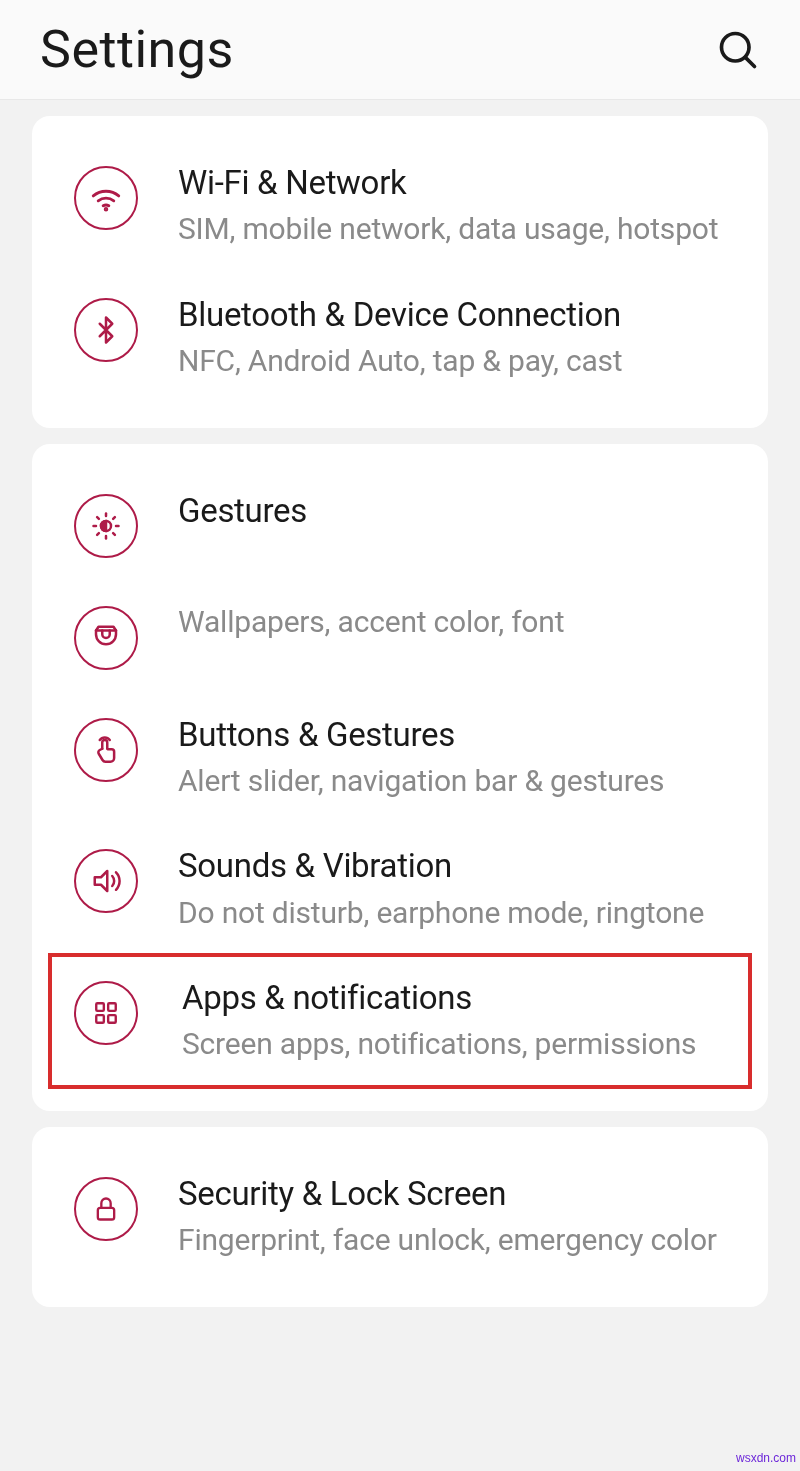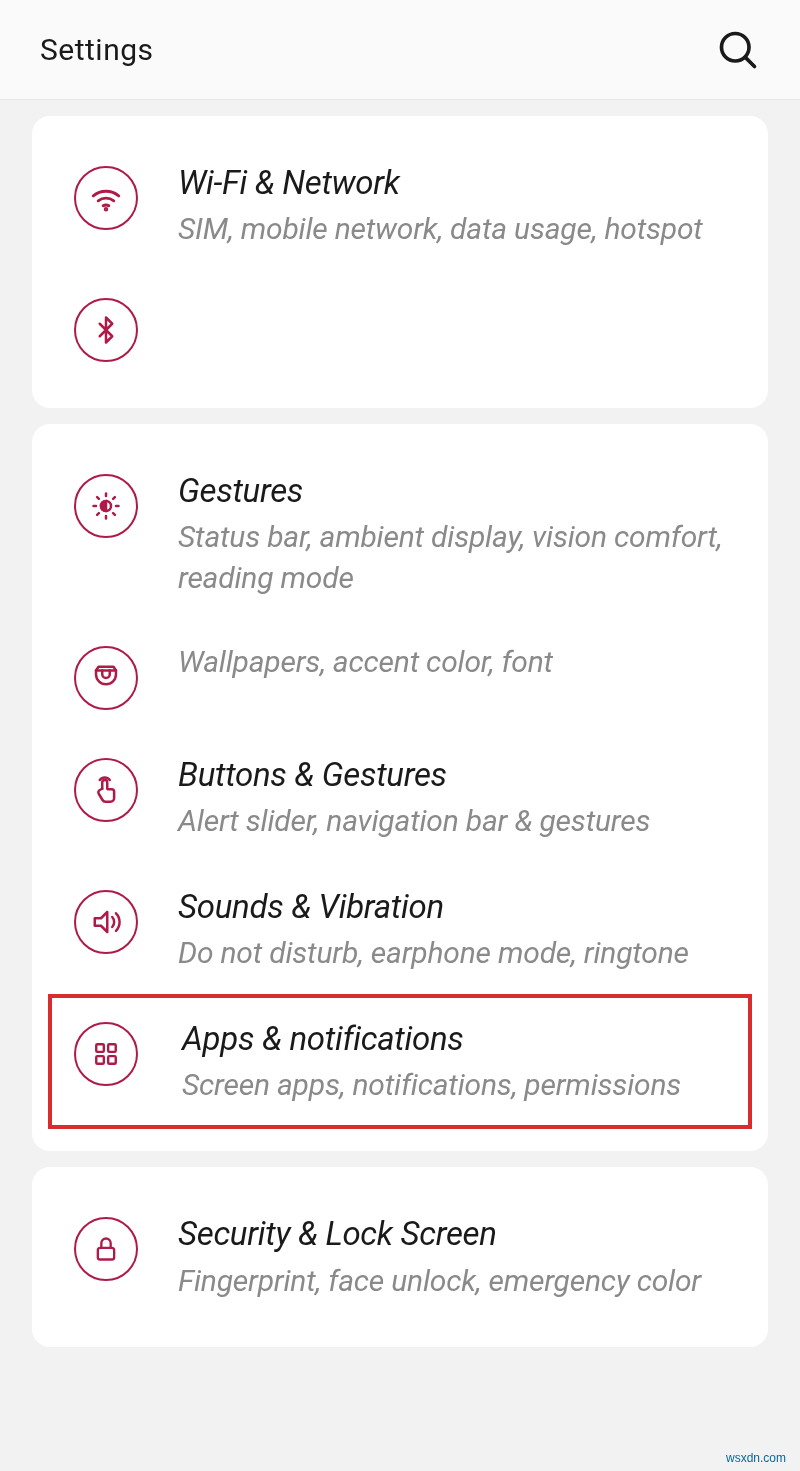--- a/index.html
+++ b/index.html
@@ -14,21 +14,21 @@
     .header {
       display: flex;
       justify-content: space-between;
       align-items: center;
       padding: 24px 40px 24px 40px;
       background: #fafafa;
       border-bottom: 1px solid #e8e8e8;
       height: 100px;
     }
     .title {
-      font-size: 30px;
+      font-size: 52px;
       font-weight: 400;
       color: #1a1a1a;
       letter-spacing: 0.5px;
     }
     .search-icon svg { display: block; }
     .card {
       background: #fff;
       border-radius: 18px;
       margin: 16px 32px;
       padding: 24px 0;
@@ -57,42 +57,41 @@
       border-radius: 50%;
       display: flex;
       align-items: center;
       justify-content: center;
       margin-top: 4px;
     }
     .icon-circle svg { display: block; }
     .text-block {
       flex: 1;
       padding-top: 0px;
-      font-style: italic;
     }
     .row-title {
       font-size: 33px;
       font-weight: 400;
       color: #1a1a1a;
       letter-spacing: -0.3px;
       line-height: 1.25;
       margin-bottom: 6px;
     }
     .row-sub {
       font-size: 30px;
       color: #8a8a8a;
       line-height: 1.35;
       letter-spacing: -0.2px;
     }
     .watermark {
       position: absolute;
       bottom: 6px;
-      right: 14px;
+      right: 4px;
       font-size: 12px;
-      color: #0369a1;
+      color: #6d28d9;
       font-family: Arial, sans-serif;
     }
   </style>
 </head>
 <body>
 
 <div class="header">
   <div class="title">Settings</div>
   <div class="search-icon">
     <svg width="44" height="44" viewBox="0 0 24 24" fill="none" stroke="#1a1a1a" stroke-width="2" stroke-linecap="round">
@@ -115,20 +114,24 @@
     <div class="text-block">
       <div class="row-title">Wi-Fi &amp; Network</div>
       <div class="row-sub">SIM, mobile network, data usage, hotspot</div>
     </div>
   </div>
   <div class="row">
     <div class="icon-circle">
       <svg width="30" height="30" viewBox="0 0 24 24" fill="none" stroke="#ae1b48" stroke-width="2" stroke-linecap="round" stroke-linejoin="round">
         <path d="M7 7l10 10-5 5V2l5 5L7 17"></path>
       </svg>
+    </div>
+    <div class="text-block">
+      <div class="row-title">Bluetooth &amp; Device Connection</div>
+      <div class="row-sub">NFC, Android Auto, tap &amp; pay, cast</div>
     </div>
   </div>
 </div>
 
 <div class="card">
   <div class="row">
     <div class="icon-circle">
       <svg width="30" height="30" viewBox="0 0 24 24" fill="none" stroke="#ae1b48" stroke-width="2" stroke-linecap="round">
         <circle cx="12" cy="12" r="4"></circle>
           <path d="M12 8a4 4 0 0 0 0 8z" fill="#ae1b48"></path>
@@ -137,21 +140,20 @@
         <line x1="2" y1="12" x2="4" y2="12"></line>
           <line x1="20" y1="12" x2="22" y2="12"></line>
         <line x1="4.9" y1="4.9" x2="6.3" y2="6.3"></line>
           <line x1="17.7" y1="17.7" x2="19.1" y2="19.1"></line>
         <line x1="4.9" y1="19.1" x2="6.3" y2="17.7"></line>
           <line x1="17.7" y1="6.3" x2="19.1" y2="4.9"></line>
       </svg>
     </div>
     <div class="text-block">
       <div class="row-title">Gestures</div>
-      <div class="row-sub">Status bar, ambient display, vision comfort, reading mode</div>
     </div>
   </div>
   <div class="row">
     <div class="icon-circle">
       <svg width="30" height="30" viewBox="0 0 24 24" fill="none" stroke="#ae1b48" stroke-width="2" stroke-linecap="round" stroke-linejoin="round">
         <path d="M4 6l2-3h12l2 3"></path>
           <path d="M4 6v3a8 8 0 0 0 16 0V6z"></path>
           <path d="M9 6v3a3 3 0 0 0 6 0V6"></path>
       </svg>
     </div>

